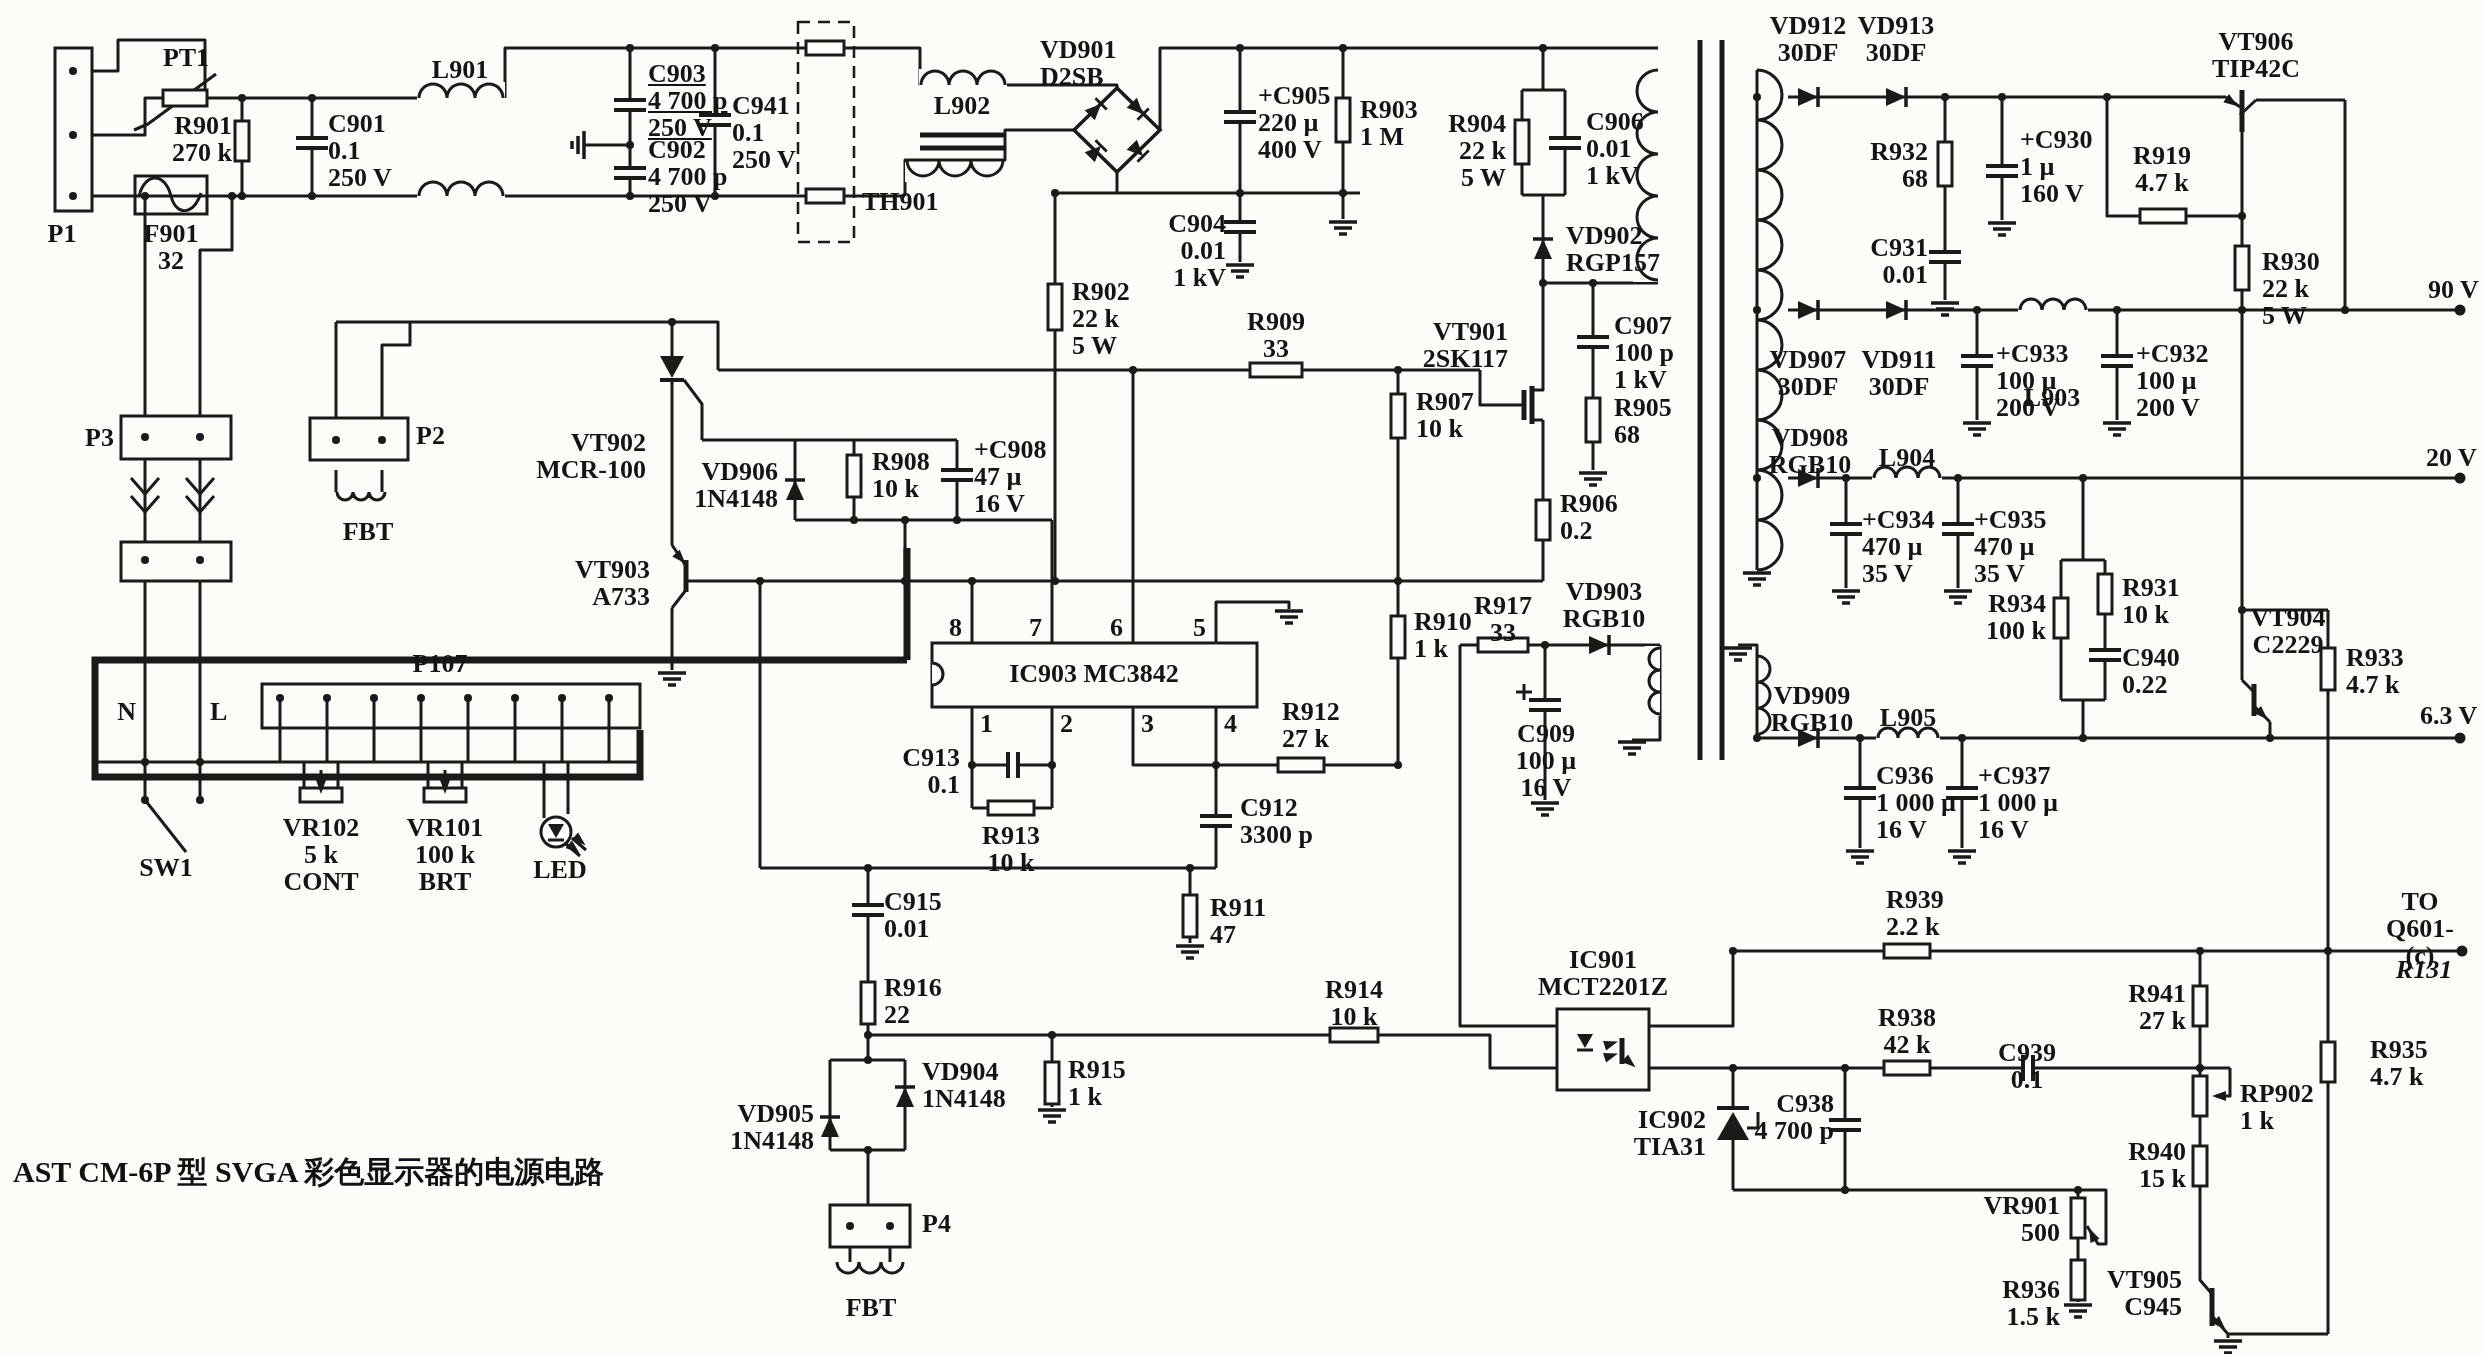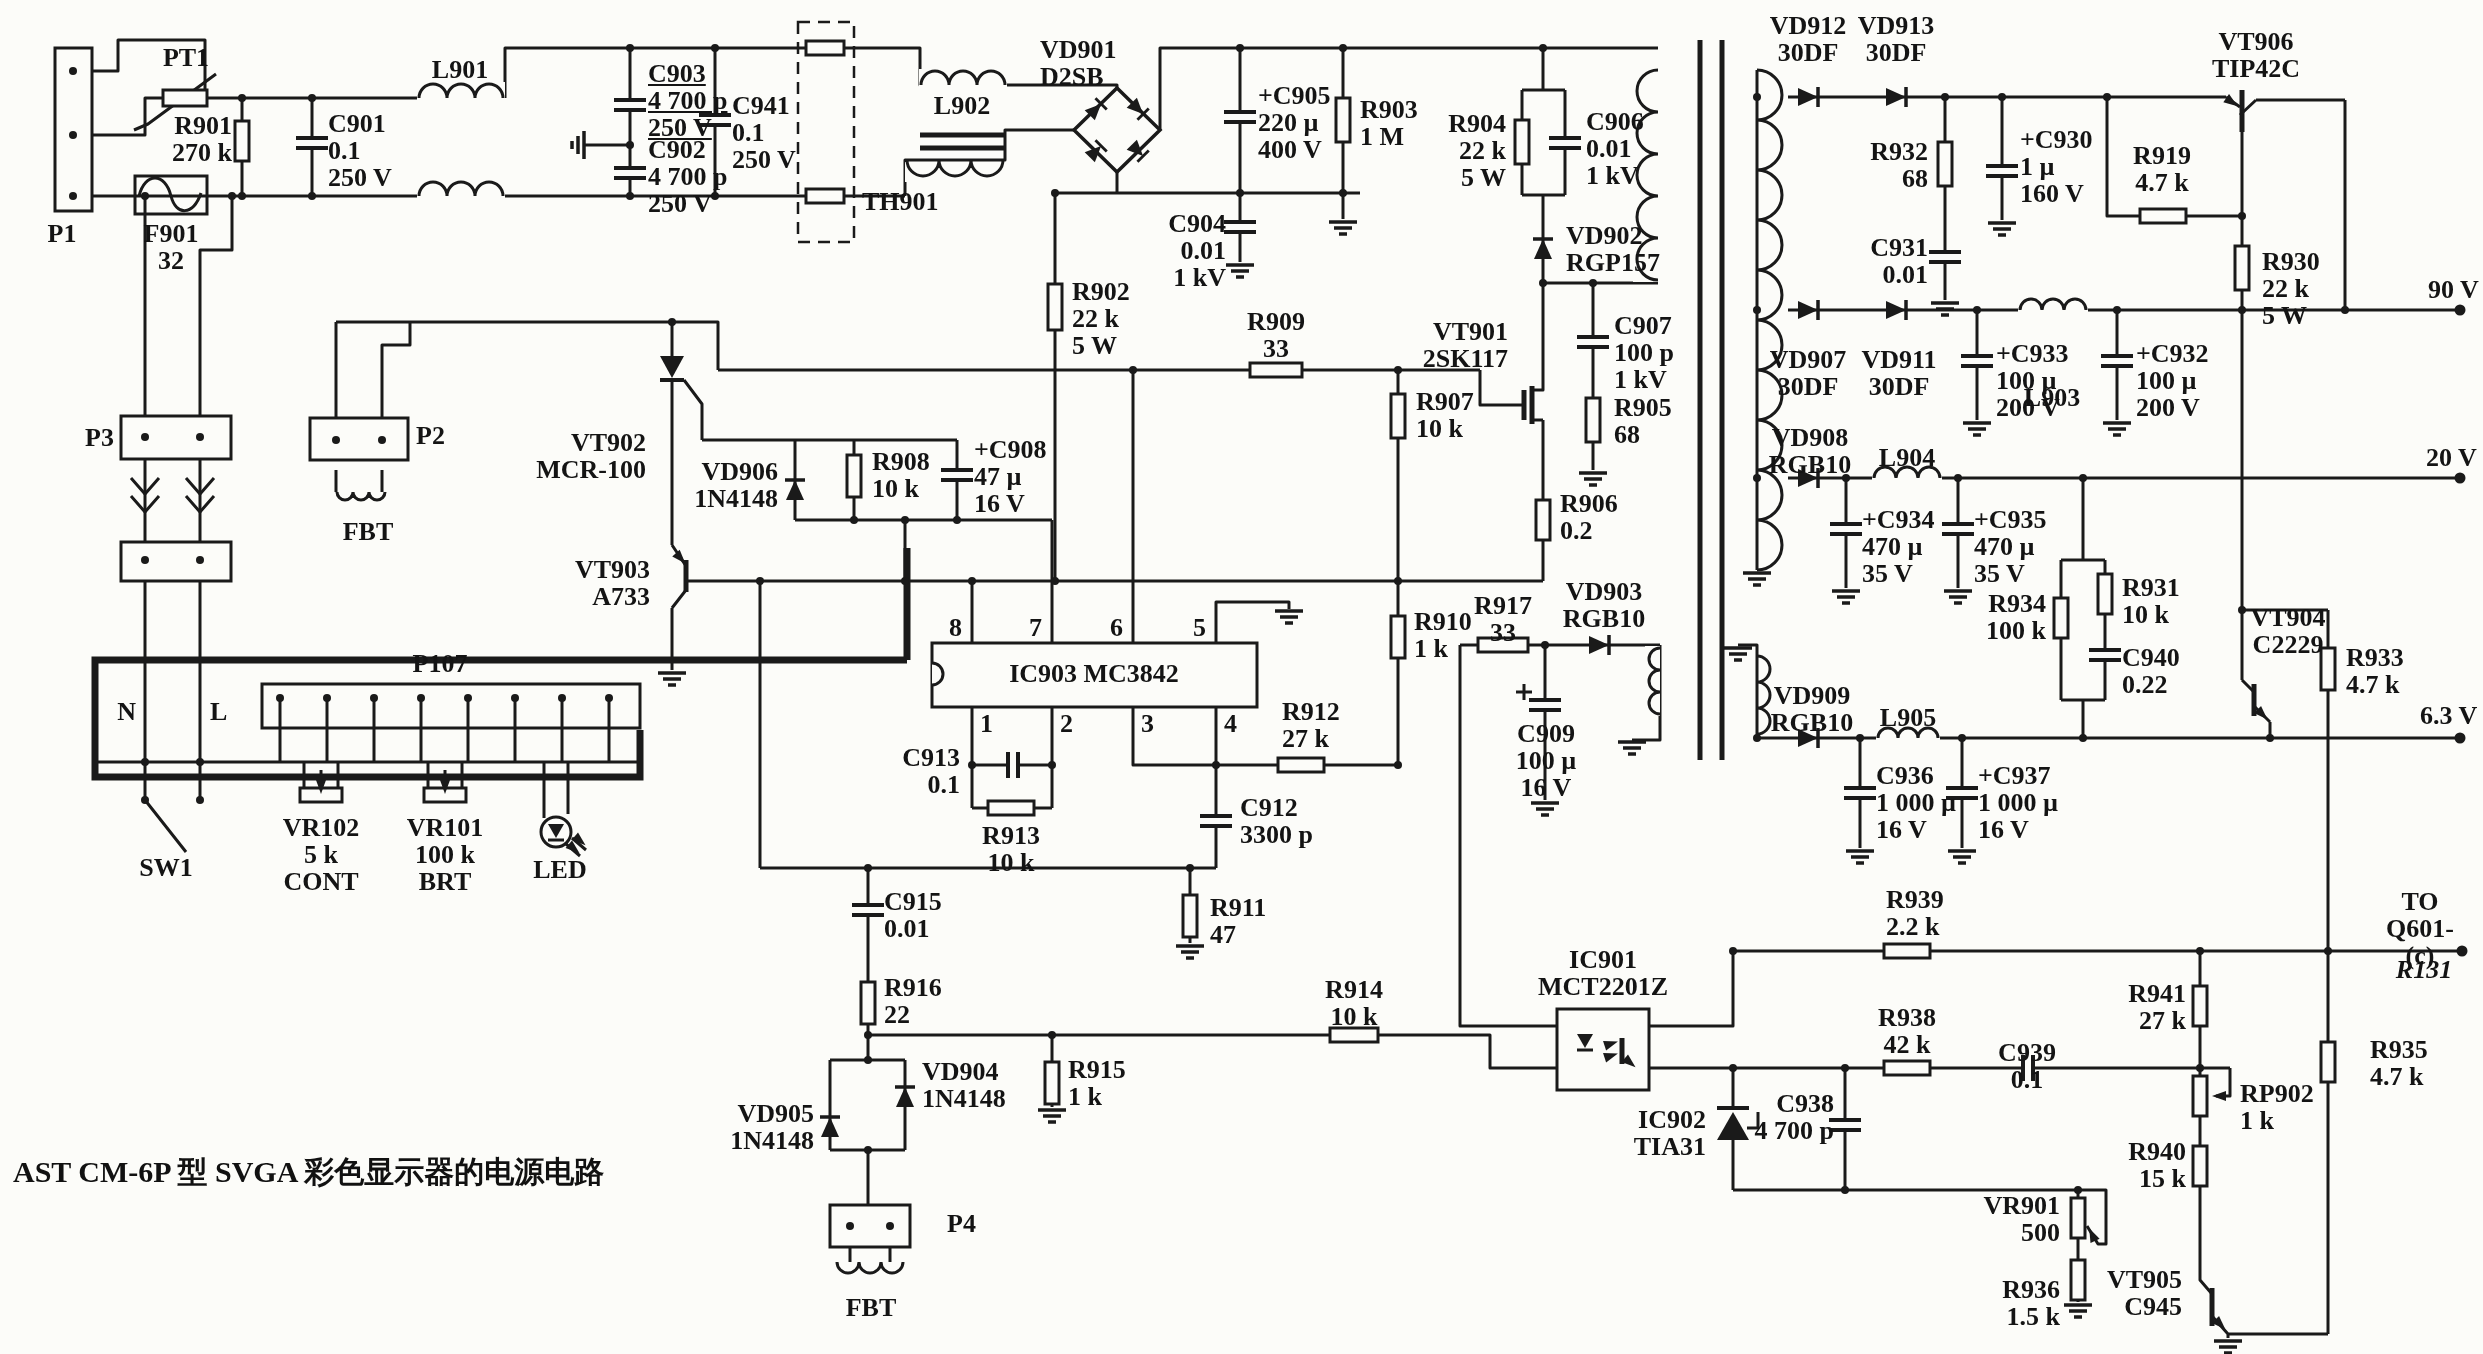--- a/index.html
+++ b/index.html
@@ -555,21 +555,21 @@
       <div class="lbl " style="left: 884px; top: 888px;">C915
 0.01</div>
       <div class="lbl " style="left: 884px; top: 974px;">R916
 22</div>
       <div class="lbl " style="left: 922px; top: 1058px;">VD904
 1N4148</div>
       <div class="lbl r" style="left: 814px; top: 1100px;">VD905
 1N4148</div>
       <div class="lbl " style="left: 1068px; top: 1056px;">R915
 1 k</div>
-      <div class="lbl " style="left: 947px; top: 1210px; text-align: center;">P4</div>
+      <div class="lbl " style="left: 922px; top: 1210px; text-align: center;">P4</div>
       <div class="lbl c" style="left: 871px; top: 1294px;">FBT</div>
       <div class="lbl r" style="left: 114px; top: 424px;">P3</div>
       <div class="lbl " style="left: 416px; top: 422px;">P2</div>
       <div class="lbl c" style="left: 368px; top: 518px;">FBT</div>
       <div class="lbl c" style="left: 440px; top: 650px;">P107</div>
       <div class="lbl r" style="left: 136px; top: 698px;">N</div>
       <div class="lbl " style="left: 210px; top: 698px;">L</div>
       <div class="lbl c" style="left: 321px; top: 814px;">VR102
 5 k
 CONT</div>

